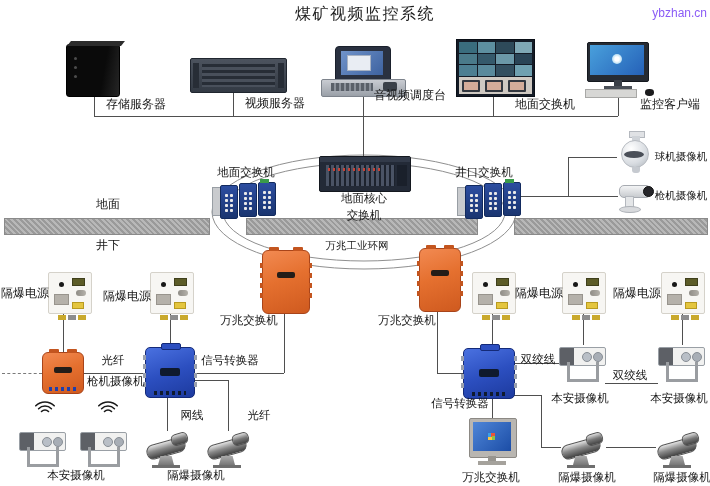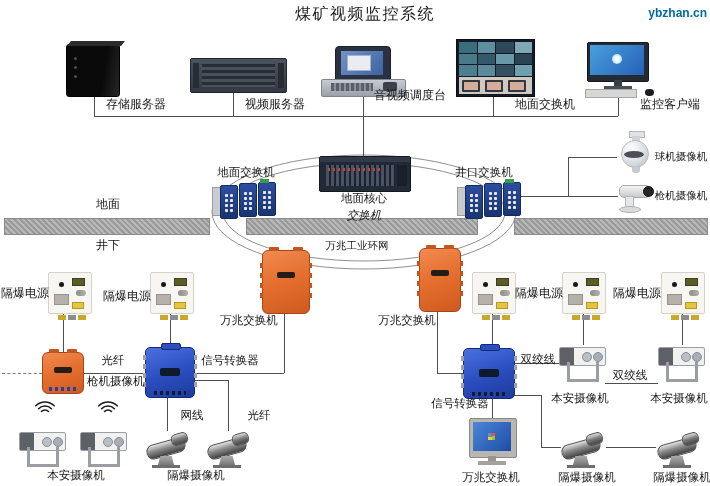--- a/index.html
+++ b/index.html
@@ -3,21 +3,21 @@
 <meta charset="utf-8">
 <style>
   html,body{margin:0;padding:0;background:#fff;}
   #stage{position:relative;width:710px;height:486px;background:#fff;overflow:hidden;
          font-family:"Liberation Serif","DejaVu Serif",serif;}
   
   .lbl{position:absolute;font-size:11.5px;color:#161616;text-align:center;white-space:nowrap;z-index:6;line-height:13px;}
   .lbl12{font-size:12px;}
   .lbl10{font-size:10.5px;}
   #title{position:absolute;left:255px;top:4px;width:220px;text-align:center;font-size:16px;letter-spacing:1.5px;color:#1c1c1c;z-index:6;}
-  #wm{position:absolute;right:3px;top:6px;font-size:12px;color:#0369a1;font-family:"Liberation Sans",sans-serif;z-index:6;font-weight:bold;}
+  #wm{position:absolute;right:3px;top:6px;font-size:12px;color:#8b5cf6;font-family:"Liberation Sans",sans-serif;z-index:6;}
   
   .hl,.vl{position:absolute;background:#4f4f4f;z-index:2;}
   .hl{height:1px;} .vl{width:1px;}
   .dash{position:absolute;border-top:1px dashed #7a7a7a;z-index:2;}
   
   #ring{position:absolute;left:0;top:0;z-index:1;}
   .bar{position:absolute;top:218px;height:15px;z-index:1;border:1px solid #8a8a8a;
        background:repeating-linear-gradient(45deg,#9a9a9a 0 2px,#b8b8b8 2px 4px);}
   
   .dev{position:absolute;z-index:3;}
@@ -226,21 +226,21 @@
     <i class="mf"></i>
       <i class="ms"></i>
       <i class="lg"></i>
       <i class="st"></i>
       <i class="sb"></i>
       <i class="kb"></i>
       <i class="mo"></i>
   </div>
 
   <div class="lbl lbl12" style="left:104px;top:98px;width:64px;">存储服务器</div>
-  <div class="lbl lbl12" style="left:243px;top:98px;width:64px;">视频服务器</div>
+  <div class="lbl lbl12" style="left:243px;top:98px;width:64px;font-family:Liberation Mono, monospace;">视频服务器</div>
   <div class="lbl lbl12" style="left:372px;top:89px;width:76px;">音视频调度台</div>
   <div class="lbl lbl12" style="left:514px;top:98px;width:62px;">地面交换机</div>
   <div class="lbl lbl12" style="left:639px;top:98px;width:62px;">监控客户端</div>
 
   <div class="dev core" style="left:319px;top:156px;width:90px;height:34px;">
     <i class="top"></i>
       <i class="slats"></i>
       <i class="leds"></i>
       <i class="psu"></i>
   </div>
@@ -279,21 +279,21 @@
   </div>
   <div class="dev bul" style="left:615px;top:183px;width:38px;height:30px;">
     <i class="body"></i>
       <i class="lens"></i>
       <i class="mount"></i>
       <i class="pb"></i>
   </div>
 
   <div class="lbl" style="left:216px;top:166px;width:60px;">地面交换机</div>
   <div class="lbl" style="left:341px;top:192px;width:46px;">地面核心</div>
-  <div class="lbl" style="left:345px;top:209px;width:38px;font-style:italic;">交换机</div>
+  <div class="lbl" style="left:345px;top:209px;width:38px;">交换机</div>
   <div class="lbl" style="left:454px;top:166px;width:60px;">井口交换机</div>
   <div class="lbl lbl10" style="left:654px;top:150px;width:54px;">球机摄像机</div>
   <div class="lbl lbl10" style="left:654px;top:189px;width:54px;">枪机摄像机</div>
   <div class="lbl lbl12" style="left:93px;top:198px;width:30px;">地面</div>
   <div class="lbl lbl12" style="left:93px;top:239px;width:30px;">井下</div>
   <div class="lbl lbl10" style="left:325px;top:239px;width:64px;">万兆工业环网</div>
 
   <div class="dev obox" style="left:262px;top:250px;width:46px;height:62px;">
     <i class="t1"></i>
       <i class="t2"></i>

